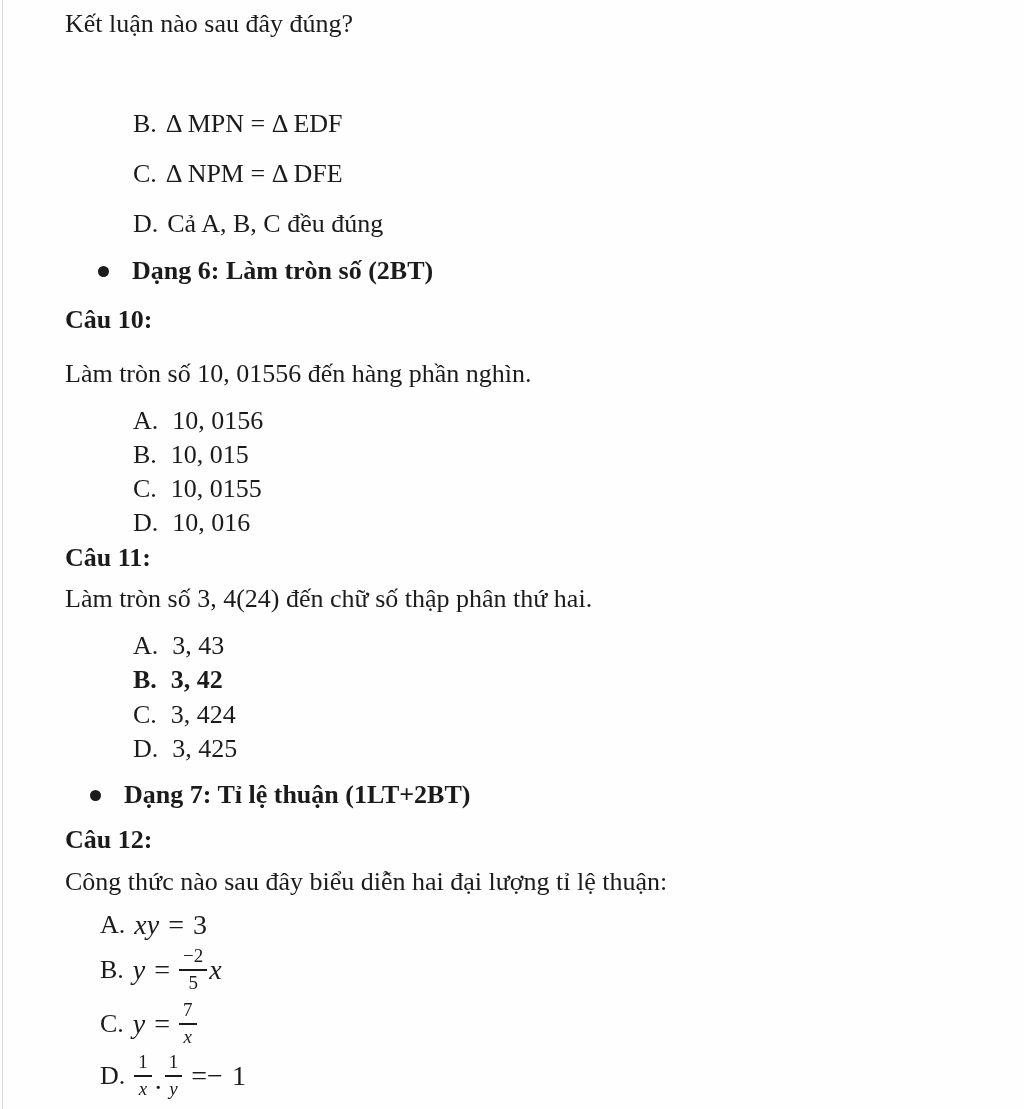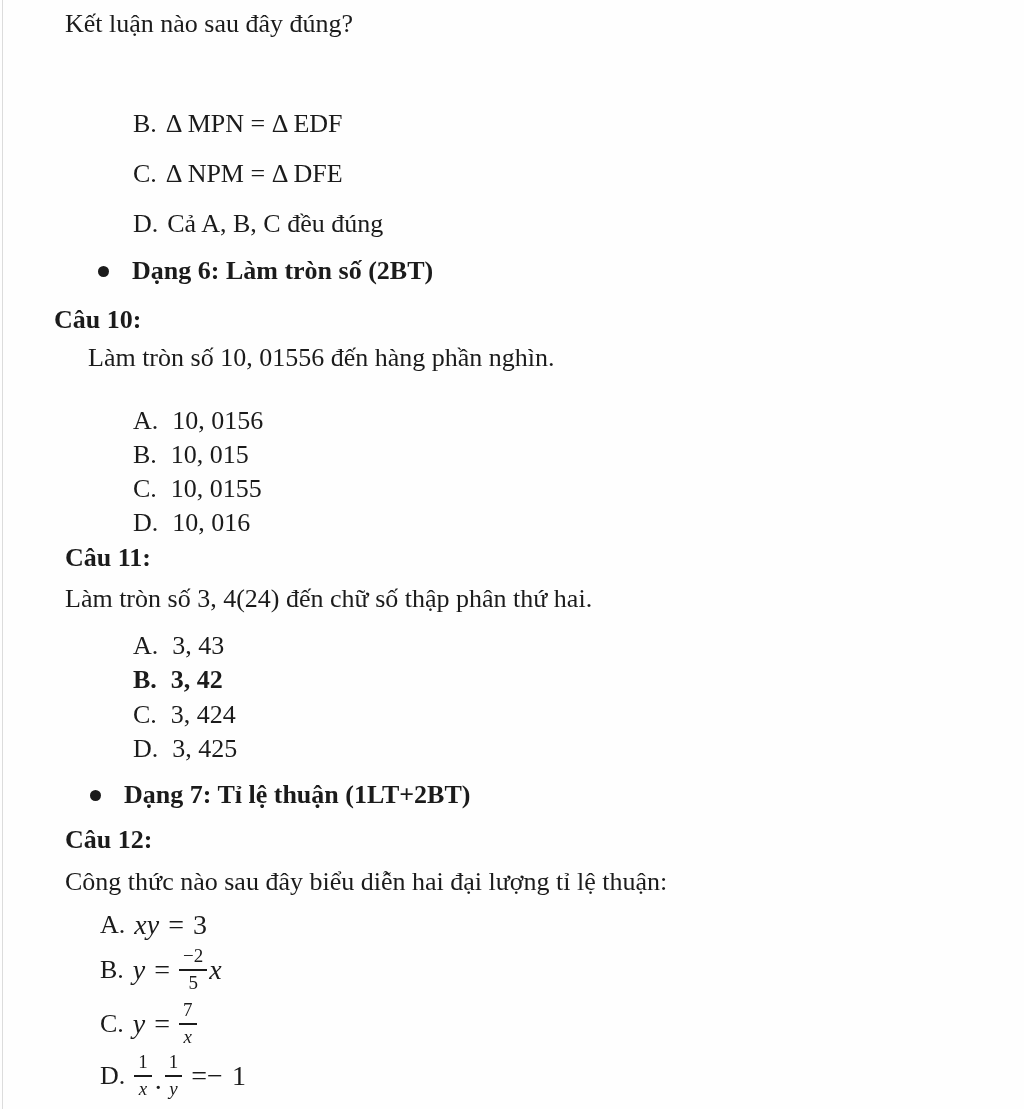--- a/index.html
+++ b/index.html
@@ -88,22 +88,22 @@
     <span class="opt-label">D.</span><span>Cả A, B, C đều đúng</span>
   </div>
   <div class="line" style="left:133px; top:160px;">
     <span class="opt-label">C.</span><span>Δ NPM = Δ DFE</span>
   </div>
 
   <div class="line bold" style="left:98px; top:257px;">
     <span class="dot"></span><span>Dạng 6: Làm tròn số (2BT)</span>
   </div>
 
-  <div class="line bold" style="left:54px; top:306px;">Câu 10:</div>
-  <div class="line" style="left:65px; top:344px;margin-left:23px;">Làm tròn số 10, 01556 đến hàng phần nghìn.</div>
+  <div class="line bold" style="left:65px; top:306px;">Câu 10:</div>
+  <div class="line" style="left:65px; top:360px;">Làm tròn số 10, 01556 đến hàng phần nghìn.</div>
 
   <div class="line" style="left:133px; top:407px;">
     <span class="opt-label-wide">A.</span><span>10, 0156</span>
   </div>
   <div class="line" style="left:133px; top:441px;">
     <span class="opt-label-wide">B.</span><span>10, 015</span>
   </div>
   <div class="line" style="left:133px; top:475px;">
     <span class="opt-label-wide">C.</span><span>10, 0155</span>
   </div>

